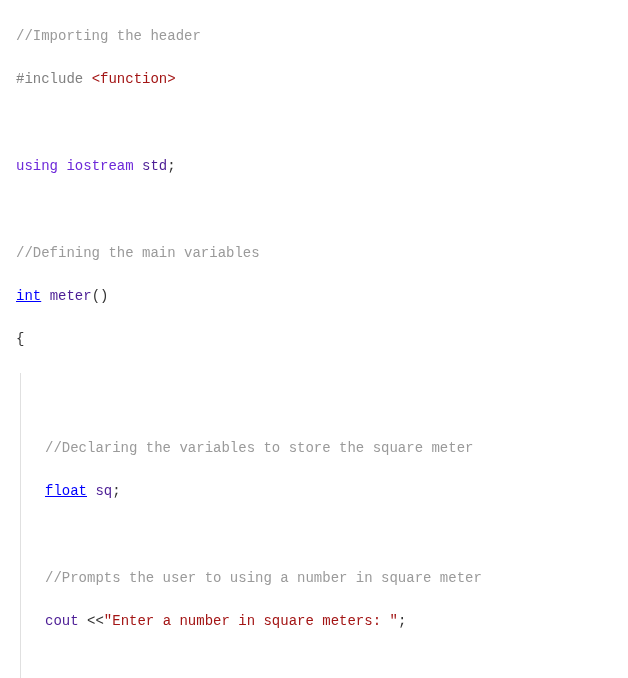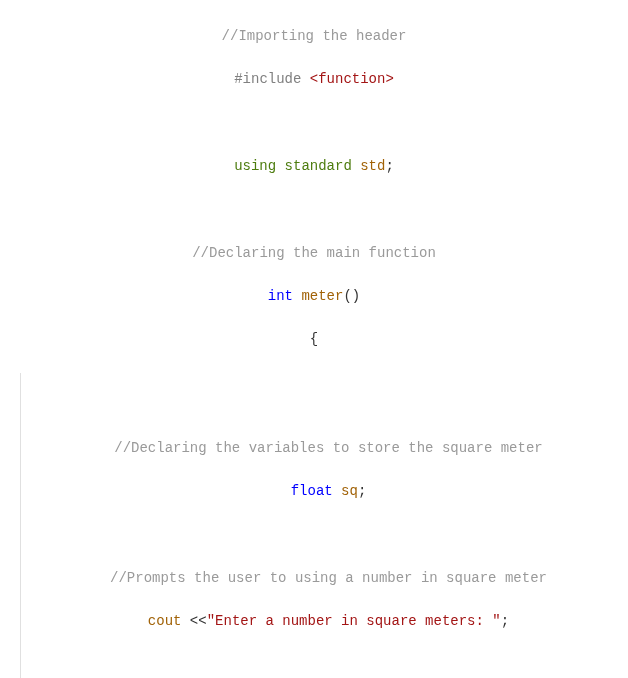--- a/index.html
+++ b/index.html
@@ -19,39 +19,39 @@
     position: relative;
   }
   .indent-guide {
     border-left: 1px solid #e0e0e0;
     padding-left: 24px;
     margin-left: 4px;
   }
   .comment { color: #9a9a9a; }
   .preproc { color: #808080; }
   .angle { color: #a31515; }
-  .keyword { color: #4d7c0f; }
-  .type { color: #0000ff; }
-  .ident { color: #a16207; }
+  .keyword { color: #6d28d9; }
+  .type { color: #0000ff; text-decoration: underline; }
+  .ident { color: #4c1d95; }
   .string { color: #a31515; }
   .punct { color: #333333; }
   .op { color: #333333; }
   .brace { color: #333333; }
-  .line { min-height: 1.55em; text-align: center; }
+  .line { min-height: 1.55em; }
 </style>
 </head>
 <body>
 
 <div class="code-block">
 <div class="line"><span class="comment">//Importing the header</span></div>
 <div class="line"><span class="preproc">#include</span> <span class="angle">&lt;</span><span class="angle">function</span><span class="angle">&gt;</span></div>
 <div class="line"> </div>
-<div class="line"><span class="keyword">using</span> <span class="keyword">standard</span> <span class="ident">std</span><span class="punct">;</span></div>
+<div class="line"><span class="keyword">using</span> <span class="keyword">iostream</span> <span class="ident">std</span><span class="punct">;</span></div>
 <div class="line"> </div>
-<div class="line"><span class="comment">//Declaring the main function</span></div>
+<div class="line"><span class="comment">//Defining the main variables</span></div>
 <div class="line"><span class="type">int</span> <span class="ident">meter</span><span class="punct">()</span></div>
 <div class="line"><span class="brace">{</span></div>
 <div class="indent-guide">
 <div class="line"> </div>
 <div class="line"><span class="comment">//Declaring the variables to store the square meter</span></div>
 <div class="line"><span class="type">float</span> <span class="ident">sq</span><span class="punct">;</span></div>
 <div class="line"> </div>
 <div class="line"><span class="comment">//Prompts the user to using a number in square meter</span></div>
 <div class="line"><span class="ident">cout</span> <span class="op">&lt;&lt;</span><span class="string">"Enter a number in square meters: "</span><span class="punct">;</span></div>
 

